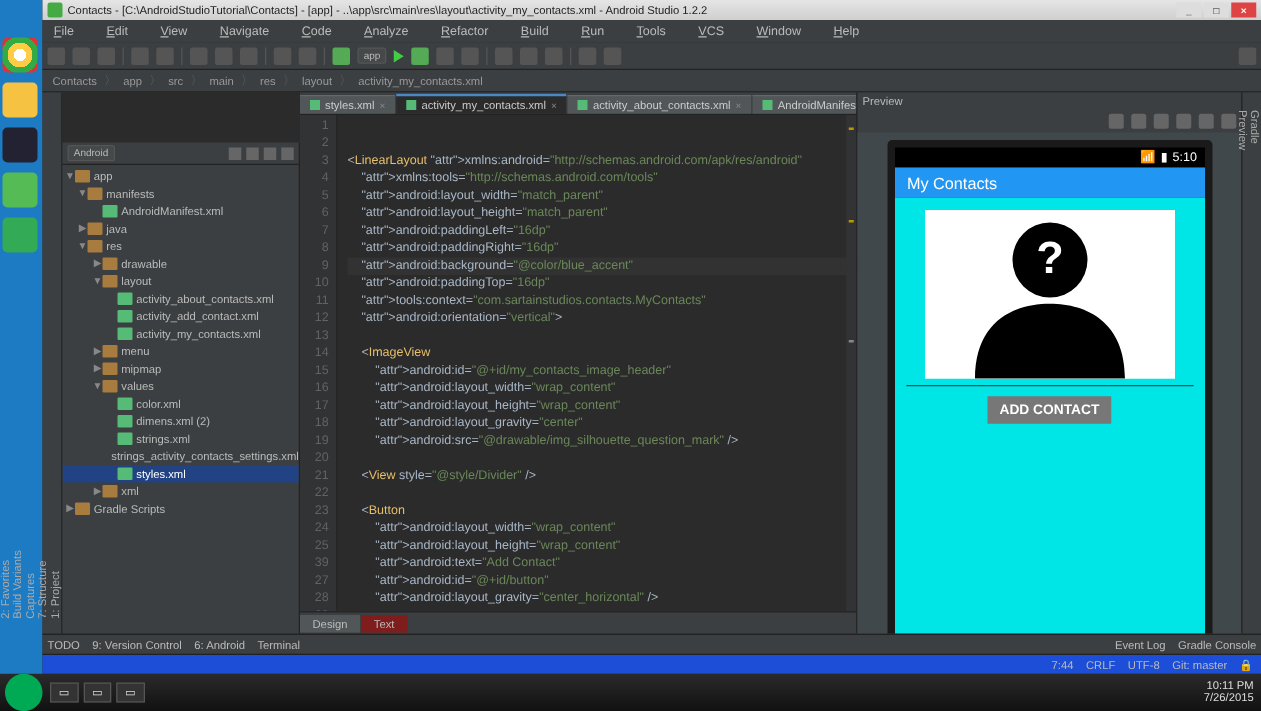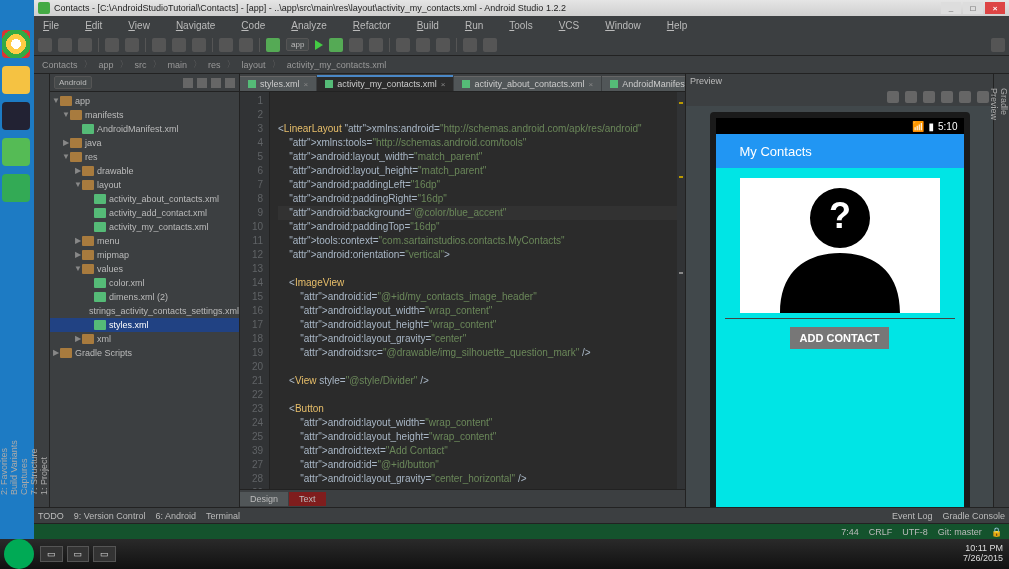--- a/index.html
+++ b/index.html
@@ -35,21 +35,21 @@
 .as-breadcrumb .crumb { padding: 0 2px; }
 .as-breadcrumb .sep { color: #666; }
 
 .as-body { flex: 1; display: flex; min-height: 0; }
 
 
 .left-tooltabs { width: 16px; background: #3c3f41; border-right: 1px solid #222; writing-mode: vertical-rl; text-orientation: mixed; font-size: 9px; color: #aaa; padding-top: 10px; }
 .left-tooltabs > div { transform: rotate(180deg); padding: 4px 0; margin-bottom: 8px; }
 
 
-.project-pane { width: 190px; background: #3c3f41; border-right: 1px solid #222; display: flex; flex-direction: column; }
+.project-pane { width: 190px; background: #3c3f41; border-right: 1px solid #222; display: flex; flex-direction: column; margin-top: 40px; }
 .project-hdr { height: 18px; display: flex; align-items: center; padding: 0 4px; border-bottom: 1px solid #222; font-size: 9px; }
 .project-hdr .hdr-icons { margin-left: auto; display: flex; gap: 4px; }
 .project-hdr .hdr-icon { width: 10px; height: 10px; background: #666; }
 .tree { flex: 1; overflow: auto; padding: 2px 0; font-size: 9px; line-height: 14px; }
 .tree-item { display: flex; align-items: center; padding: 0 2px; white-space: nowrap; }
 .tree-item.sel { background: #214283; color: #fff; }
 .arrow { width: 8px; display: inline-block; text-align: center; color: #888; font-size: 8px; }
 .ficon { width: 12px; height: 10px; display: inline-block; margin-right: 3px; }
 .folder { background: #a87b3e; border-radius: 1px; }
 .file-xml { background: #5b7; border-radius: 1px; }
@@ -85,34 +85,34 @@
 .preview-hdr { height: 14px; font-size: 9px; padding: 0 4px; display: flex; align-items: center; }
 .preview-toolbar { height: 20px; display: flex; align-items: center; gap: 6px; padding: 0 4px; font-size: 9px; color: #aaa; border-bottom: 1px solid #222; }
 .pv-combo { padding: 1px 4px; background: #45494a; border: 1px solid #555; border-radius: 2px; font-size: 8px; }
 .preview-toolbar2 { height: 18px; display: flex; align-items: center; gap: 6px; padding: 0 4px; justify-content: flex-end; }
 .pv-icon { width: 12px; height: 12px; background: #666; border-radius: 2px; }
 .preview-canvas { flex: 1; background: #41484b; display: flex; align-items: flex-start; justify-content: center; padding: 6px 0; overflow: hidden; }
 
 
 .phone { width: 260px; height: 435px; background: #1a1a1a; border-radius: 4px; padding: 6px; display: flex; flex-direction: column; }
 .phone-status { height: 16px; background: #000; color: #fff; display: flex; align-items: center; justify-content: flex-end; padding: 0 6px; font-size: 10px; gap: 4px; }
-.phone-appbar { height: 34px; background: #2196f3; color: #fff; display: flex; align-items: center; padding: 0 24px; font-weight: 500; font-size: 13px; }
+.phone-appbar { height: 24px; background: #2196f3; color: #fff; display: flex; align-items: center; padding: 0 10px; font-weight: 500; font-size: 13px; }
 .phone-content { flex: 1; background: #00e5e5; display: flex; flex-direction: column; align-items: center; padding-top: 10px; }
 .silhouette-box { width: 200px; height: 135px; background: #fff; display: flex; align-items: flex-end; justify-content: center; overflow: hidden; }
 .silhouette-box svg { width: 160px; height: 135px; }
 .divider-line { width: 230px; height: 1px; background: #444; margin: 5px 0 8px; }
 .add-btn { background: #777; color: #fff; padding: 5px 10px; font-size: 11px; font-weight: bold; border: none; }
 
 
 .right-tooltabs { width: 16px; background: #3c3f41; border-left: 1px solid #222; writing-mode: vertical-rl; font-size: 9px; color: #aaa; padding-top: 10px; }
 .right-tooltabs > div { padding: 4px 0; margin-bottom: 8px; }
 
 
 .as-tools-bottom { height: 16px; background: #3c3f41; border-top: 1px solid #222; display: flex; align-items: center; padding: 0 4px; font-size: 9px; gap: 10px; justify-content: flex-end; }
-.as-status { height: 16px; background: #14532d; border-top: 1px solid #222; display: flex; align-items: center; padding: 0 6px; font-size: 9px; }
+.as-status { height: 16px; background: #1d4ed8; border-top: 1px solid #222; display: flex; align-items: center; padding: 0 6px; font-size: 9px; }
 .as-status .right { margin-left: auto; display: flex; gap: 10px; }
 </style>
 </head>
 <body>
 
 <div class="desktop-icons">
   <div class="desktop-icon" style="background:radial-gradient(circle,#fff 25%,#fc4 25% 50%,#3a4 50% 75%,#d33 75%)"></div>
   <div class="desktop-icon" style="background:#f5c242"></div>
   <div class="desktop-icon" style="background:#223"></div>
   <div class="desktop-icon" style="background:#5b5"></div>
@@ -222,20 +222,21 @@
           <div class="tree-item indent2"><span class="arrow">▶</span><span class="ficon folder"></span>drawable</div>
           <div class="tree-item indent2"><span class="arrow">▼</span><span class="ficon folder"></span>layout</div>
           <div class="tree-item indent3"><span class="arrow"></span><span class="ficon file-xml"></span>activity_about_contacts.xml</div>
           <div class="tree-item indent3"><span class="arrow"></span><span class="ficon file-xml"></span>activity_add_contact.xml</div>
           <div class="tree-item indent3"><span class="arrow"></span><span class="ficon file-xml"></span>activity_my_contacts.xml</div>
           <div class="tree-item indent2"><span class="arrow">▶</span><span class="ficon folder"></span>menu</div>
           <div class="tree-item indent2"><span class="arrow">▶</span><span class="ficon folder"></span>mipmap</div>
           <div class="tree-item indent2"><span class="arrow">▼</span><span class="ficon folder"></span>values</div>
           <div class="tree-item indent3"><span class="arrow"></span><span class="ficon file-xml"></span>color.xml</div>
           <div class="tree-item indent3"><span class="arrow"></span><span class="ficon file-xml"></span>dimens.xml (2)</div>
+          <div class="tree-item indent3"><span class="arrow"></span><span class="ficon file-xml"></span>strings.xml</div>
           <div class="tree-item indent3"><span class="arrow"></span><span class="ficon file-xml"></span>strings_activity_contacts_settings.xml</div>
           <div class="tree-item indent3 sel"><span class="arrow"></span><span class="ficon file-xml"></span>styles.xml</div>
           <div class="tree-item indent2"><span class="arrow">▶</span><span class="ficon folder"></span>xml</div>
           <div class="tree-item indent0"><span class="arrow">▶</span><span class="ficon folder"></span>Gradle Scripts</div>
         </div>
     </div>
 
     <div class="editor-pane">
       <div class="editor-tabs" id="etabs">
           <div class="editor-tab"><span class="ti"></span>styles.xml<span class="x">×</span></div>

